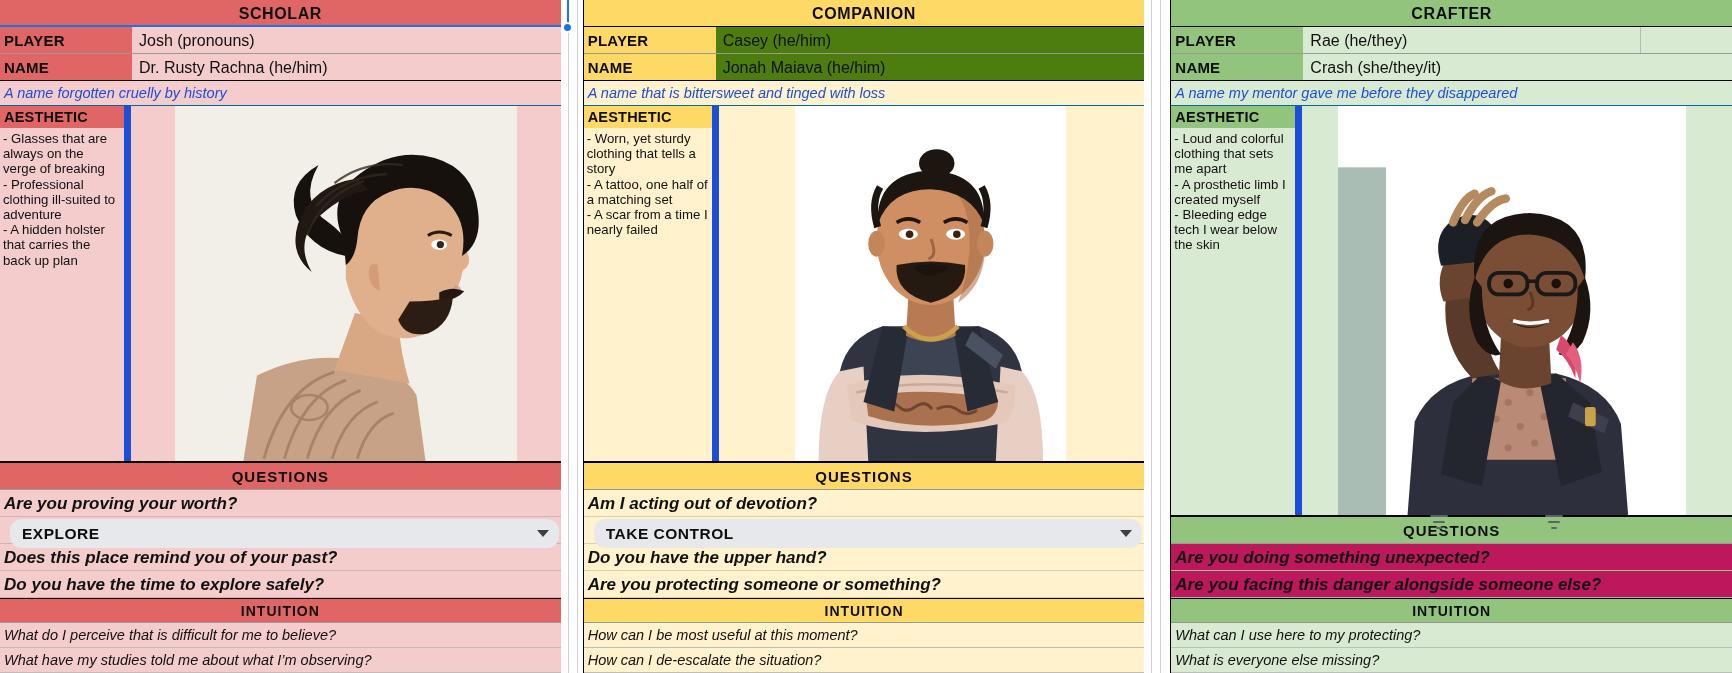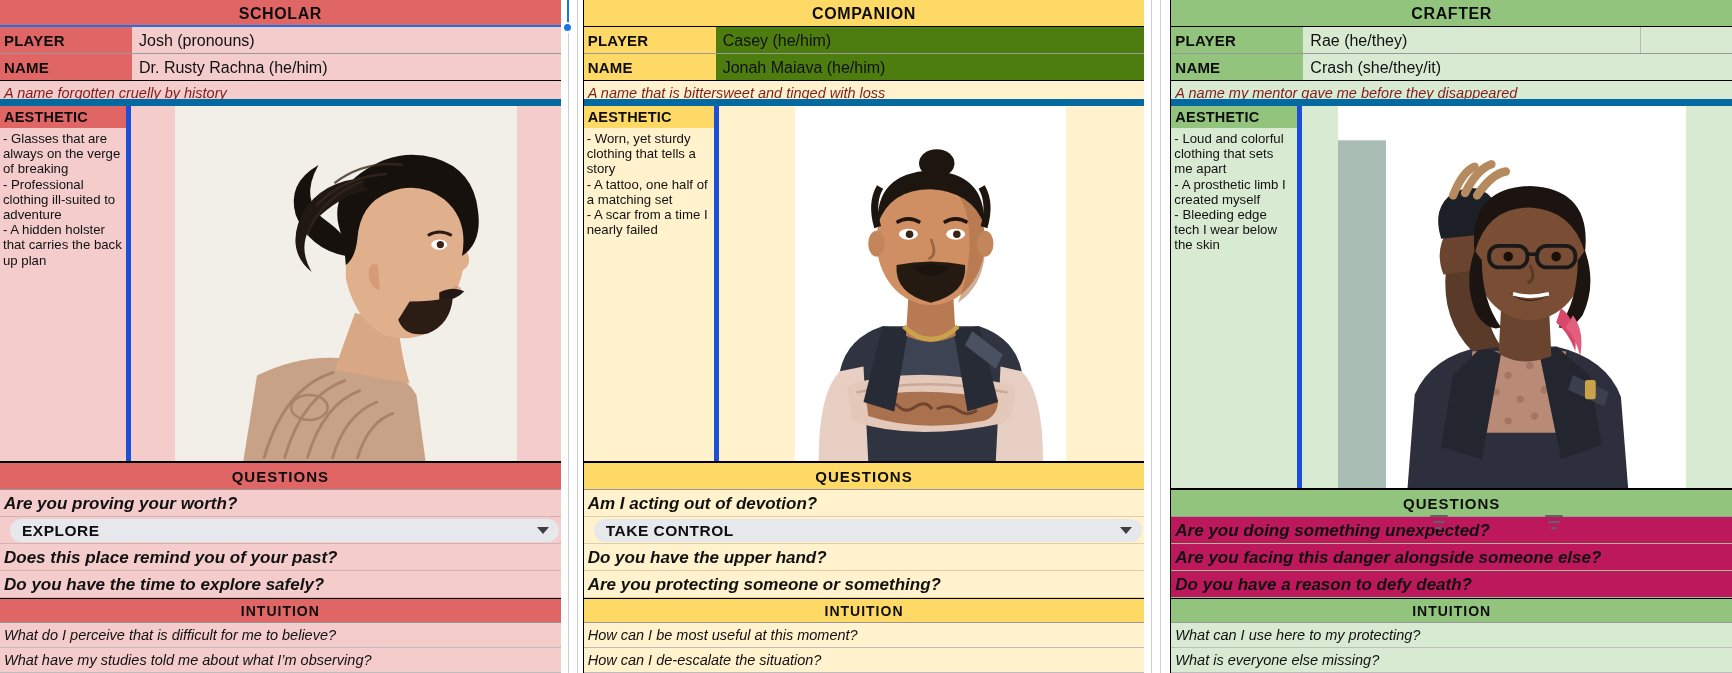--- a/index.html
+++ b/index.html
@@ -110,40 +110,40 @@
     border-left: 1px solid #b9b9b9;
   }
 
   .tagline {
     height: 25px;
     flex: 0 0 25px;
     font-style: italic;
     font-size: 14.5px;
     line-height: 25px;
     padding-left: 4px;
-    border-bottom: 7px solid #0369a1;
-    color: #7f1d1d;
+    border-bottom: 1px solid #0369a1;
+    color: #1d4ed8;
     white-space: nowrap;
     overflow: hidden;
   }
 
   
   .band {
     flex: 1 1 auto;
     display: flex;
     min-height: 0;
     border-bottom: 2px solid #000000;
     position: relative;
   }
   .aesthetic {
     flex: 0 0 131px;
     display: flex;
     flex-direction: column;
     min-width: 0;
-    border-right: 5px solid #1d4ed8;
+    border-right: 7px solid #1d4ed8;
   }
   .col.companion .aesthetic { flex-basis: 135px; }
   .col.crafter .aesthetic { flex-basis: 131px; }
   .aes-head {
     height: 22px;
     flex: 0 0 22px;
     font-weight: bold;
     font-size: 14.5px;
     line-height: 22px;
     padding-left: 4px;
@@ -208,21 +208,21 @@
     border-bottom: 1px solid #cfb4b4;
   }
   .dd-row {
     height: 27px;
     flex: 0 0 27px;
     position: relative;
     padding: 2px 2px 2px 10px;
     border-bottom: 1px solid #cfb4b4;
   }
   .dropdown {
-    height: 23px;
+    height: 29px;
     background: #e6e8eb;
     border-radius: 12px;
     display: flex;
     align-items: center;
     padding: 0 8px 0 12px;
     position: relative;
   }
   .dropdown .dd-label {
     font-weight: bold;
     font-size: 15.5px;
@@ -627,21 +627,20 @@
             <path d="M186 140 Q200 150 198 176 Q192 160 182 152 Z" fill="#d8486b"></path>
             <path d="M196 146 Q206 160 202 180 Q198 164 190 156 Z" fill="#e25f7d"></path>
           </svg>
         </div>
       </div>
     </div>
 
     <div class="sec-head">QUESTIONS</div>
     <div class="q-row">Are you doing something unexpected?</div>
     <div class="q-row">Are you facing this danger alongside someone else?</div>
-    <div class="q-row">Do you have a reason to defy death?</div>
 
     <div class="int-head">INTUITION</div>
     <div class="int-row">What can I use here to my protecting?</div>
     <div class="int-row">What is everyone else missing?</div>
   </div>
 
   <div class="tool-handle h1">
     <i></i>
       <i></i>
       <i></i>

